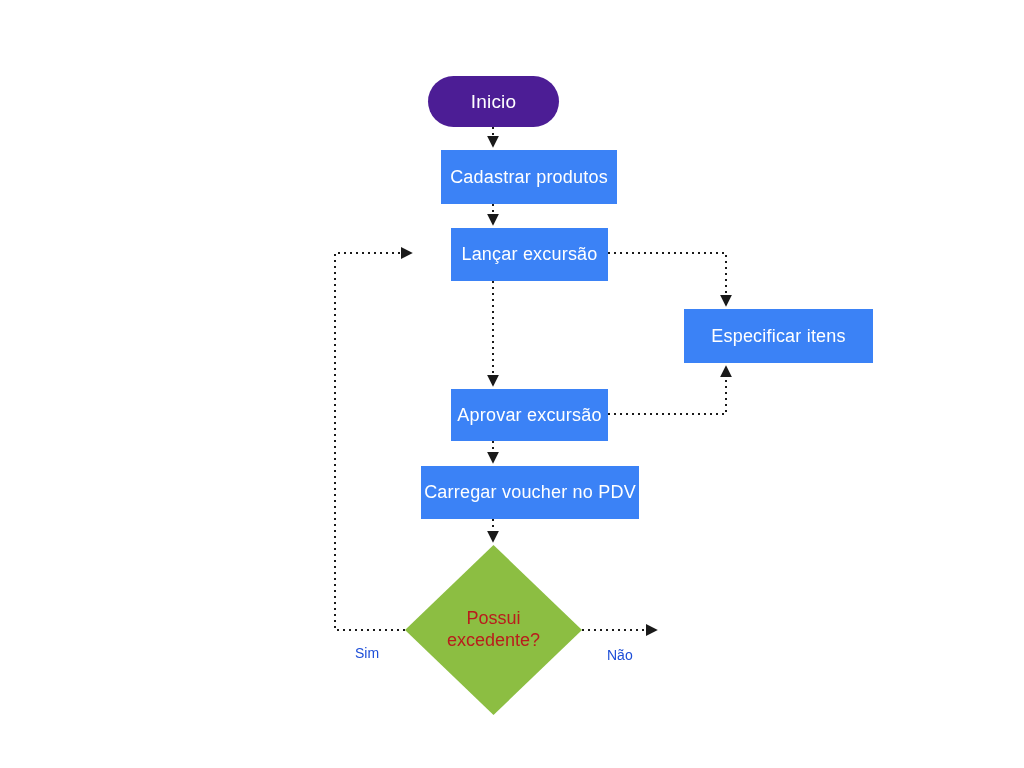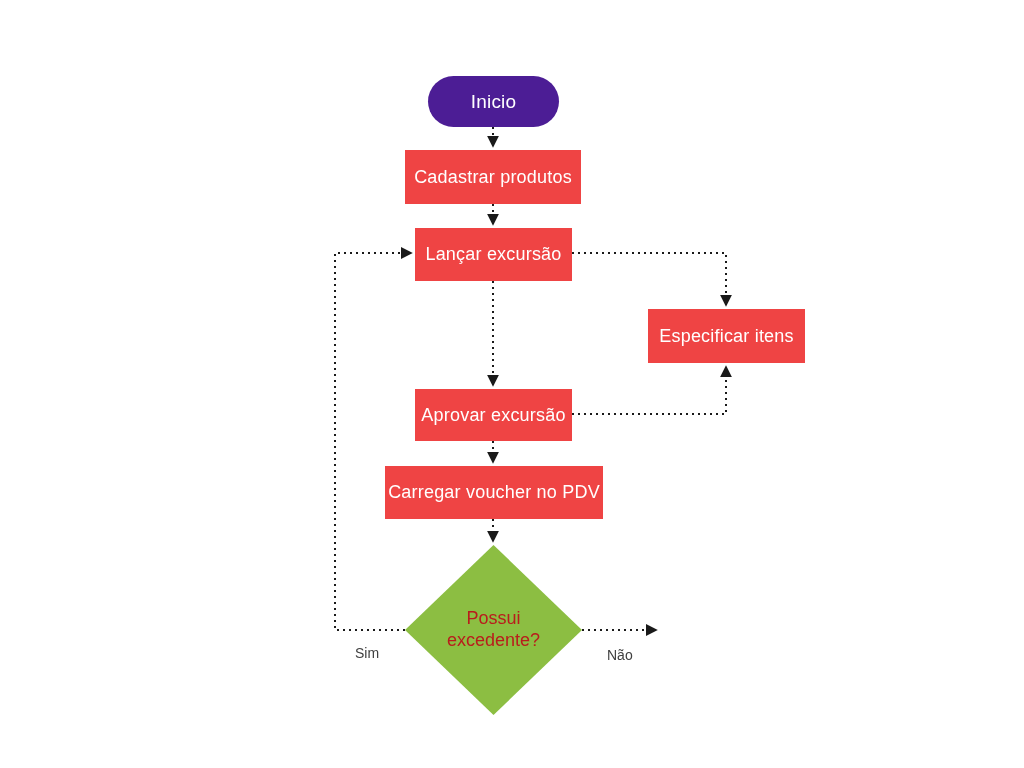--- a/index.html
+++ b/index.html
@@ -38,22 +38,23 @@
     text-align: center;
     line-height: 1.25;
     letter-spacing: 0.2px;
   }
   .node-terminal {
     background: #4c1d95;
     border-radius: 26px;
     font-size: 19px;
   }
   .node-process {
-    background: #ef4444;
+    background: #3b82f6;
     font-size: 18px;
+    margin-left: 36px;
   }
   .node-decision-wrap {
     position: absolute;
     display: flex;
     align-items: center;
     justify-content: center;
   }
   .node-decision-shape {
     position: absolute;
     left: 0;
@@ -66,21 +67,21 @@
     z-index: 2;
     color: #b91c1c;
     font-size: 18px;
     text-align: center;
     line-height: 1.22;
     white-space: pre-line;
   }
   .edge-label {
     position: absolute;
     font-size: 14px;
-    color: #404040;
+    color: #1d4ed8;
     white-space: nowrap;
   }
 </style>
 </head>
 <body>
 
 <div id="canvas">
 
   <svg class="edges" viewBox="0 0 1024 768" xmlns="http://www.w3.org/2000/svg">
     <defs>
@@ -116,21 +117,21 @@
   </div>
 
   <div class="node node-process" style="left:405px; top:150px; width:176px; height:54px;">
     <span>Cadastrar produtos</span>
   </div>
 
   <div class="node node-process" style="left:415px; top:228px; width:157px; height:53px;">
     <span>Lançar excursão</span>
   </div>
 
-  <div class="node node-process" style="left:648px; top:309px; width:157px; height:54px;">
+  <div class="node node-process" style="left:648px; top:309px; width:189px; height:54px;">
     <span>Especificar itens</span>
   </div>
 
   <div class="node node-process" style="left:415px; top:389px; width:157px; height:52px;align-items:center;">
     <span>Aprovar excursão</span>
   </div>
 
   <div class="node node-process" style="left:385px; top:466px; width:218px; height:53px;">
     <span>Carregar voucher no PDV</span>
   </div>

